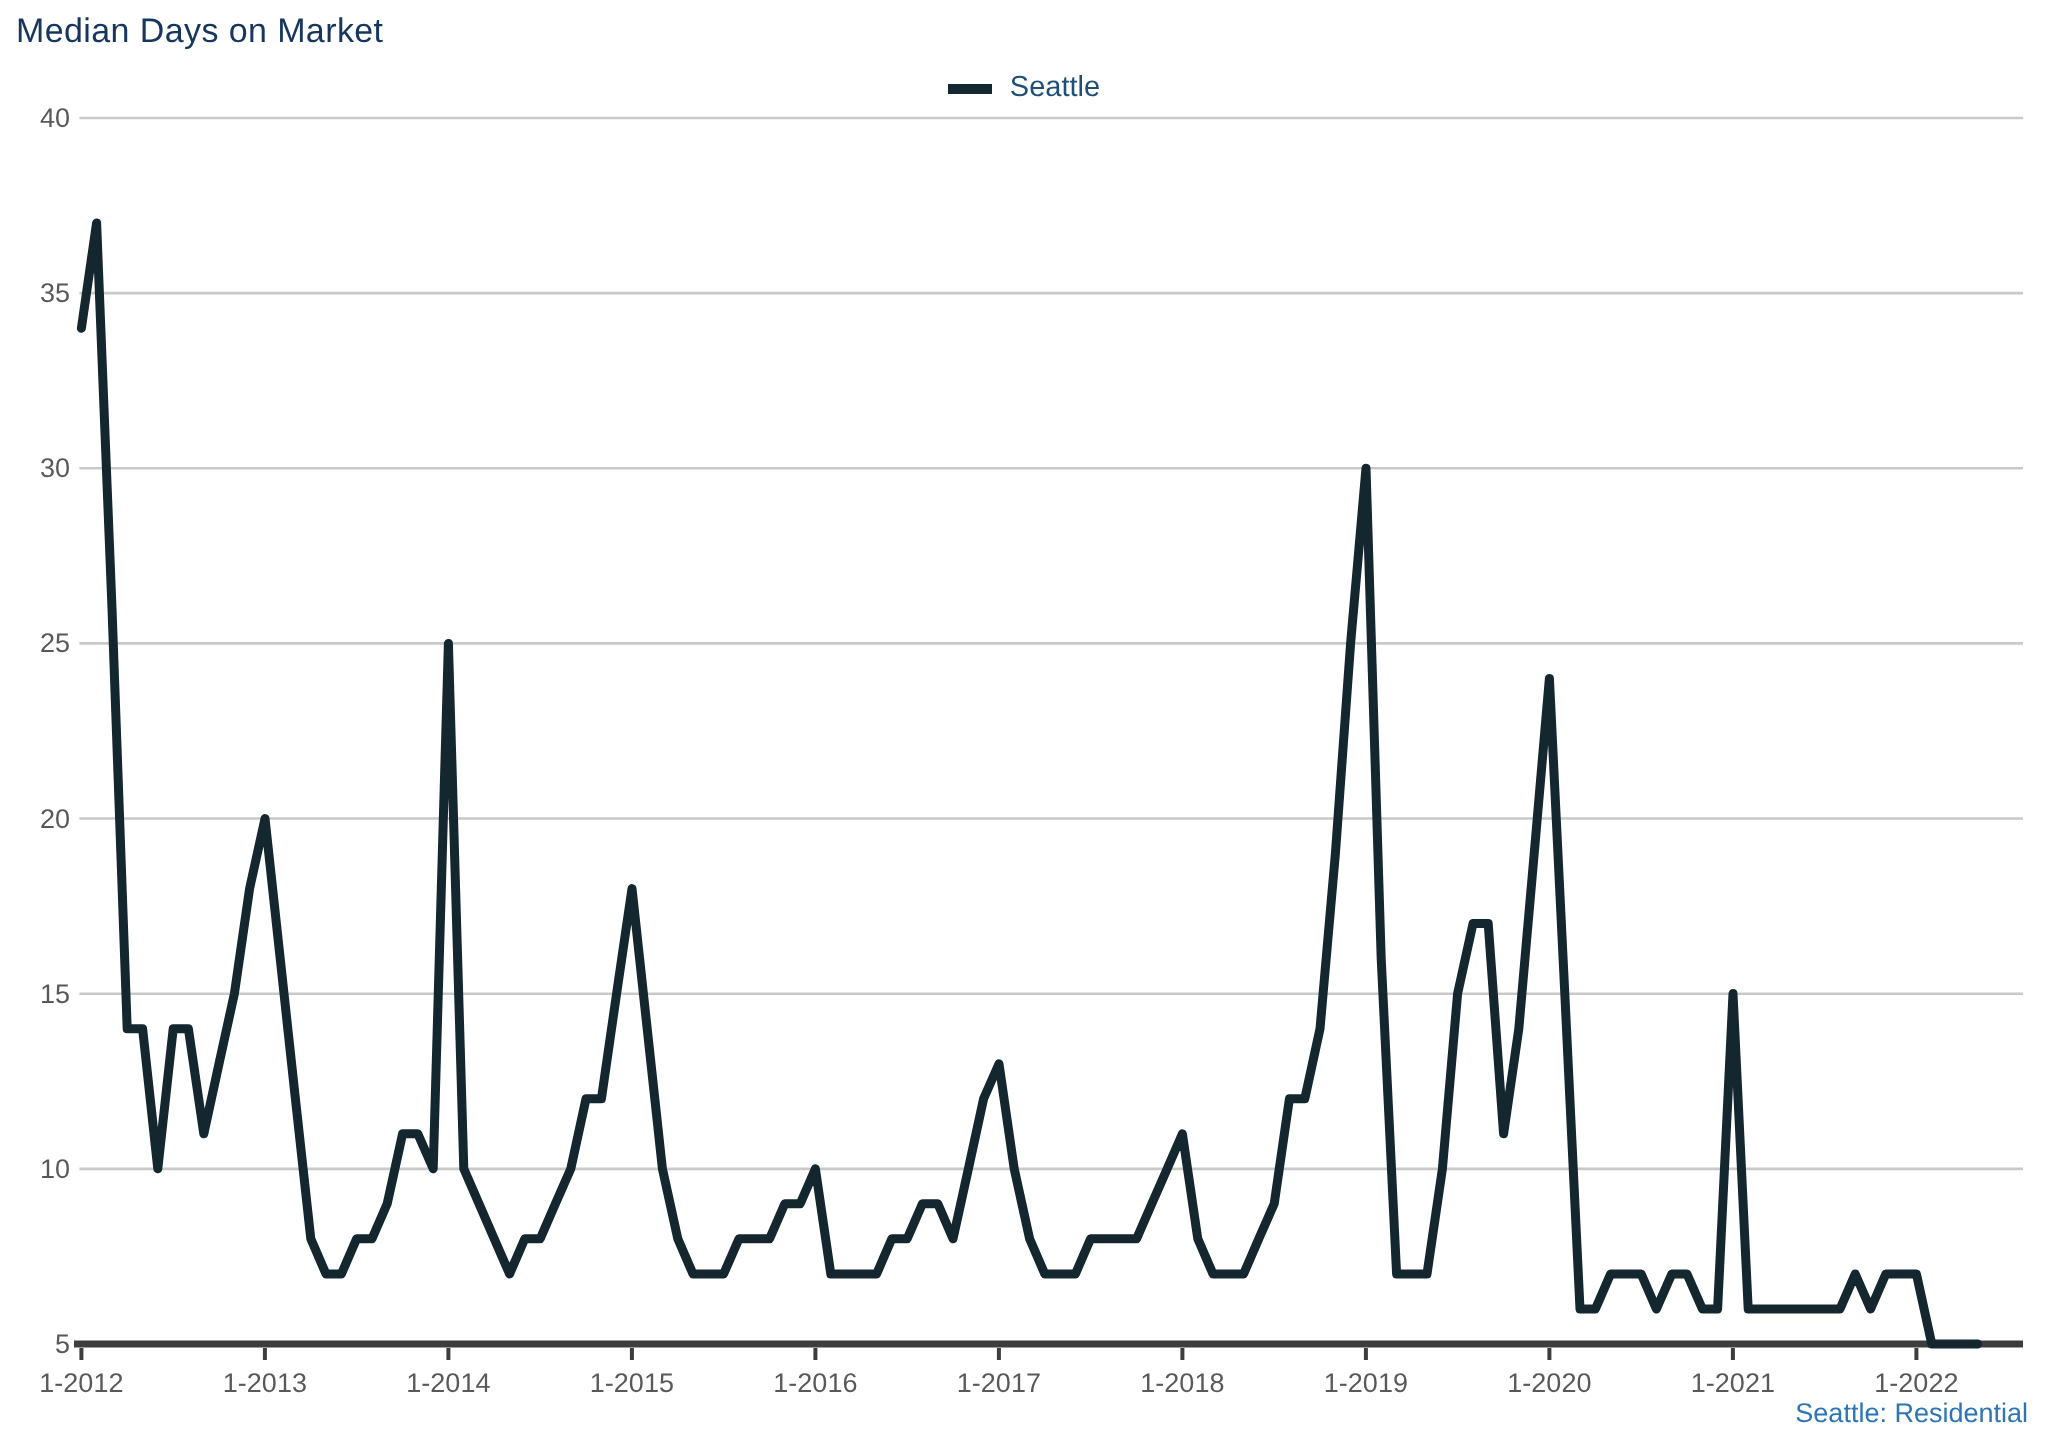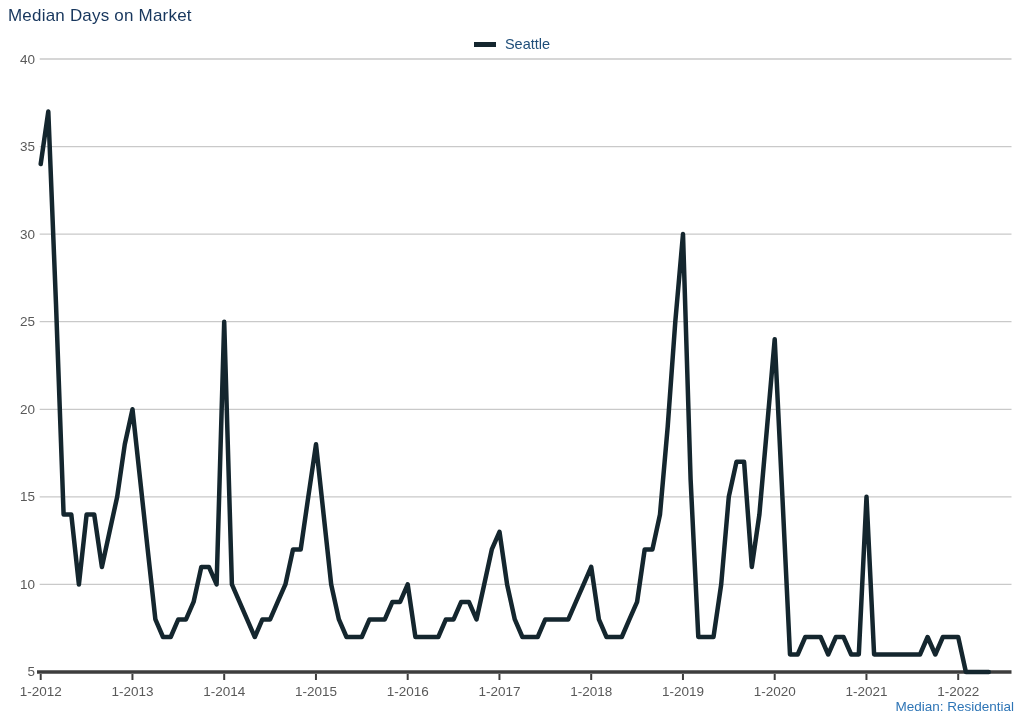--- a/index.html
+++ b/index.html
@@ -68,13 +68,13 @@
     <text x="682.95" y="695.99" text-anchor="middle" font-size="13.5px" fill="#595959">1-2019</text>
     <line x1="774.7" y1="673.99" x2="774.7" y2="679.99" stroke="#3d3d3d" stroke-width="2"></line>
     <text x="774.7" y="695.99" text-anchor="middle" font-size="13.5px" fill="#595959">1-2020</text>
     <line x1="866.45" y1="673.99" x2="866.45" y2="679.99" stroke="#3d3d3d" stroke-width="2"></line>
     <text x="866.45" y="695.99" text-anchor="middle" font-size="13.5px" fill="#595959">1-2021</text>
     <line x1="958.2" y1="673.99" x2="958.2" y2="679.99" stroke="#3d3d3d" stroke-width="2"></line>
     <text x="958.2" y="695.99" text-anchor="middle" font-size="13.5px" fill="#595959">1-2022</text>
     <polyline points="40.7,164.1 48.3,111.5 56.0,304.2 63.6,514.4 71.3,514.4 78.9,584.4 86.6,514.4 94.2,514.4 101.9,566.9 109.5,531.9 117.2,496.8 124.8,444.3 132.5,409.3 140.1,479.3 147.7,549.4 155.4,619.4 163.0,637.0 170.7,637.0 178.3,619.4 186.0,619.4 193.6,601.9 201.3,566.9 208.9,566.9 216.6,584.4 224.2,321.7 231.9,584.4 239.5,601.9 247.1,619.4 254.8,637.0 262.4,619.4 270.1,619.4 277.7,601.9 285.4,584.4 293.0,549.4 300.7,549.4 308.3,496.8 316.0,444.3 323.6,514.4 331.2,584.4 338.9,619.4 346.5,637.0 354.2,637.0 361.8,637.0 369.5,619.4 377.1,619.4 384.8,619.4 392.4,601.9 400.1,601.9 407.7,584.4 415.4,637.0 423.0,637.0 430.6,637.0 438.3,637.0 445.9,619.4 453.6,619.4 461.2,601.9 468.9,601.9 476.5,619.4 484.2,584.4 491.8,549.4 499.5,531.9 507.1,584.4 514.8,619.4 522.4,637.0 530.0,637.0 537.7,637.0 545.3,619.4 553.0,619.4 560.6,619.4 568.3,619.4 575.9,601.9 583.6,584.4 591.2,566.9 598.9,619.4 606.5,637.0 614.2,637.0 621.8,637.0 629.4,619.4 637.1,601.9 644.7,549.4 652.4,549.4 660.0,514.4 667.7,426.8 675.3,321.7 683.0,234.1 690.6,479.3 698.3,637.0 705.9,637.0 713.5,637.0 721.2,584.4 728.8,496.8 736.5,461.8 744.1,461.8 751.8,566.9 759.4,514.4 767.1,426.8 774.7,339.2 782.4,496.8 790.0,654.5 797.7,654.5 805.3,637.0 812.9,637.0 820.6,637.0 828.2,654.5 835.9,637.0 843.5,637.0 851.2,654.5 858.8,654.5 866.5,496.8 874.1,654.5 881.8,654.5 889.4,654.5 897.1,654.5 904.7,654.5 912.3,654.5 920.0,654.5 927.6,637.0 935.3,654.5 942.9,637.0 950.6,637.0 958.2,637.0 965.9,672.0 973.5,672.0 981.2,672.0 988.8,672.0" fill="none" stroke="#14262e" stroke-width="4.5" stroke-linejoin="round" stroke-linecap="round"></polyline>
   </svg>
 
-<div class="footnote">Median: Residential</div>
+<div class="footnote">Seattle: Residential</div>
 
 </body></html>

